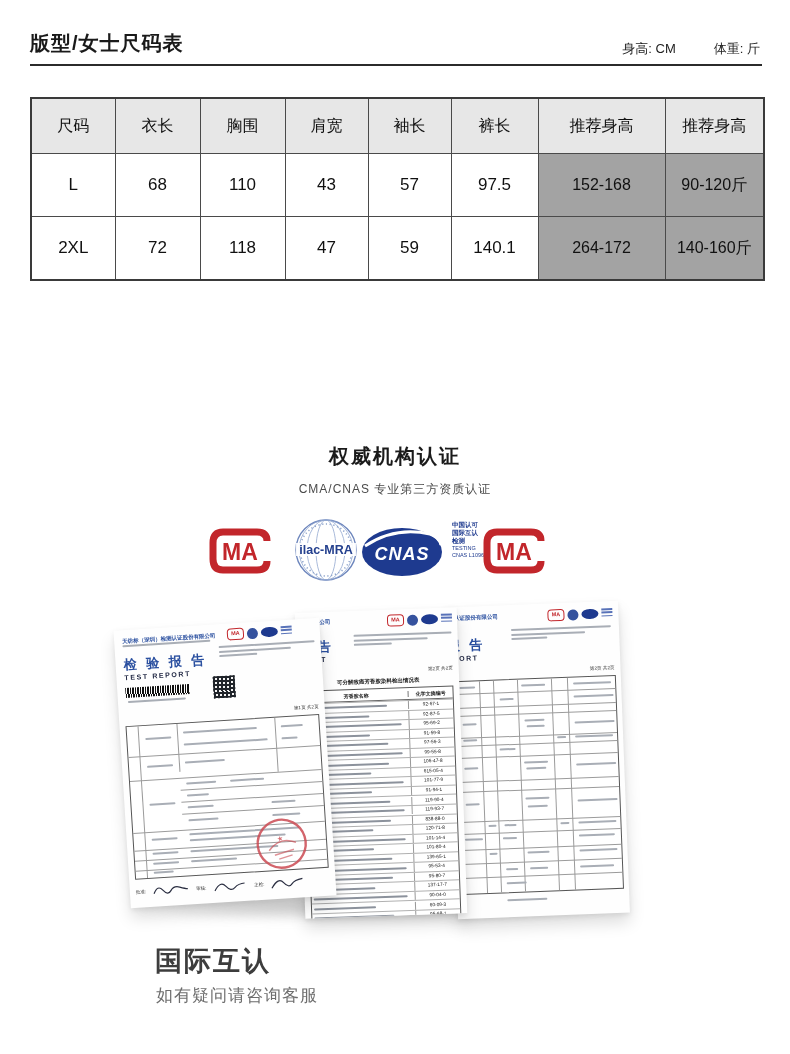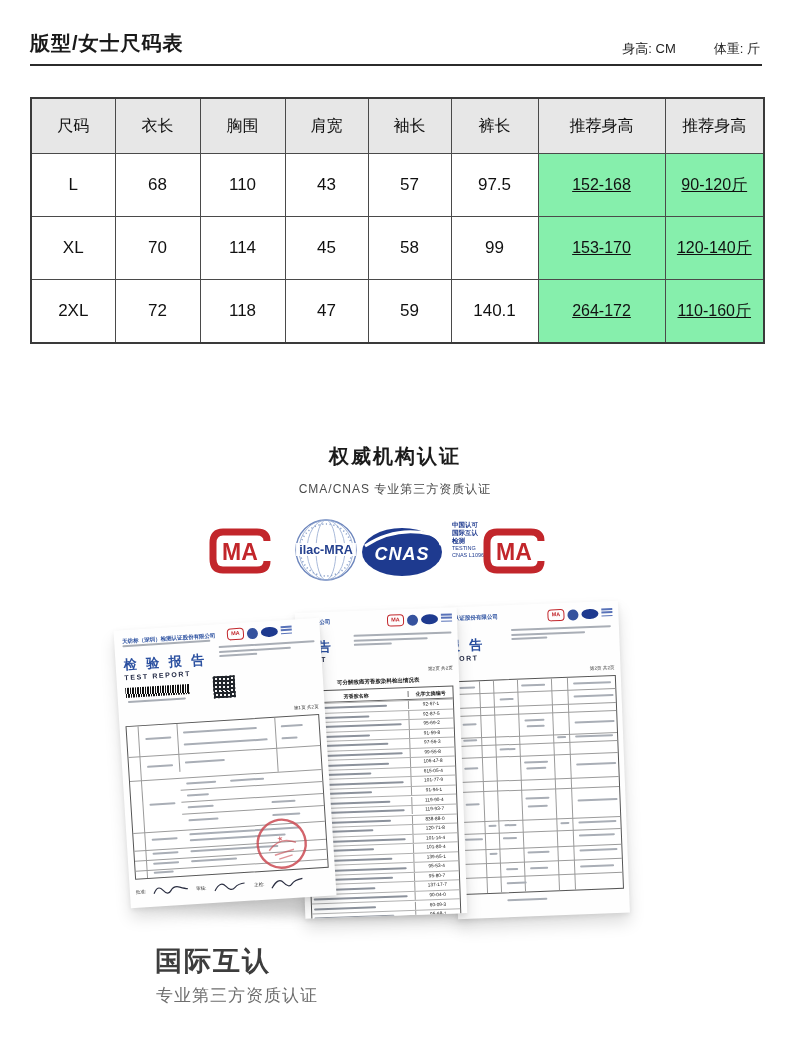--- a/index.html
+++ b/index.html
@@ -8,21 +8,21 @@
   .abs{position:absolute;}
   
   .page-title{left:30px;top:30px;font-size:20px;font-weight:bold;letter-spacing:1px;}
   .unit-box{right:30px;top:40px;font-size:13px;color:#222;display:flex;gap:38px;}
   .top-rule{left:30px;right:28px;top:64px;height:2px;background:#2b2b2b;}
   
   table.size{position:absolute;left:30px;top:97px;border-collapse:collapse;border:2px solid #3a3a3a;table-layout:fixed;}
   table.size th,table.size td{border:1px solid #4a4a4a;text-align:center;padding:0;font-weight:normal;}
   table.size th{height:54px;background:#e7e7e7;font-size:16px;color:#111;}
   table.size td{height:62px;font-size:17px;color:#111;background:#fff;}
-  table.size td.rec{background:#86efac;font-size:16px;text-decoration:underline;}
+  table.size td.rec{background:#a3a3a3;font-size:16px;}
   
   .notes{left:30px;top:362px;font-size:13px;color:#2e2e2e;line-height:30px;}
   
   .cert-title{left:0;right:0;top:443px;text-align:center;font-size:20px;font-weight:bold;letter-spacing:2px;}
   .cert-sub{left:0;right:0;top:481px;text-align:center;font-size:12px;color:#4a4a4a;letter-spacing:1px;}
   .cnas-caption{display:flex;flex-direction:column;line-height:1.25;}
   .cnas-caption span{font-size:6.5px;color:#1e3a8f;font-weight:bold;}
   .cnas-caption span.lat{font-size:5.5px;font-weight:normal;}
   
   .doc{position:absolute;background:#fefefe;overflow:hidden;
@@ -102,38 +102,28 @@
       <td>L</td>
       <td>68</td>
       <td>110</td>
       <td>43</td>
       <td>57</td>
       <td>97.5</td>
       <td class="rec">152-168</td>
       <td class="rec">90-120斤</td>
     </tr>
     <tr>
-      <td>XL</td>
-      <td>70</td>
-      <td>114</td>
-      <td>45</td>
-      <td>58</td>
-      <td>99</td>
-      <td class="rec">153-170</td>
-      <td class="rec">120-140斤</td>
-    </tr>
-    <tr>
       <td>2XL</td>
       <td>72</td>
       <td>118</td>
       <td>47</td>
       <td>59</td>
       <td>140.1</td>
       <td class="rec">264-172</td>
-      <td class="rec">110-160斤</td>
+      <td class="rec">140-160斤</td>
     </tr>
   </tbody>
 </table>
 
 <div class="abs notes">
 </div>
 
 <div class="abs cert-title">权威机构认证</div>
 <div class="abs cert-sub">CMA/CNAS 专业第三方资质认证</div>
 
@@ -456,13 +446,13 @@
       <path d="M4 14 q6 -10 11 -4 t9 2 t10 -4" fill="none" stroke="#2b2f42" stroke-width="1.2"></path>
     </svg>
     <span class="slabel">主检:</span>
     <svg width="40" height="20" viewBox="0 0 40 20">
       <path d="M3 15 q7 -11 12 -5 t8 2 t11 -5" fill="none" stroke="#2b2f42" stroke-width="1.2"></path>
     </svg>
   </div>
 </div>
 
 <div class="abs foot-title">国际互认</div>
-<div class="abs foot-sub">专业第三方资质认证</div>
+<div class="abs foot-sub">如有疑问请咨询客服</div>
 
 </body></html>

